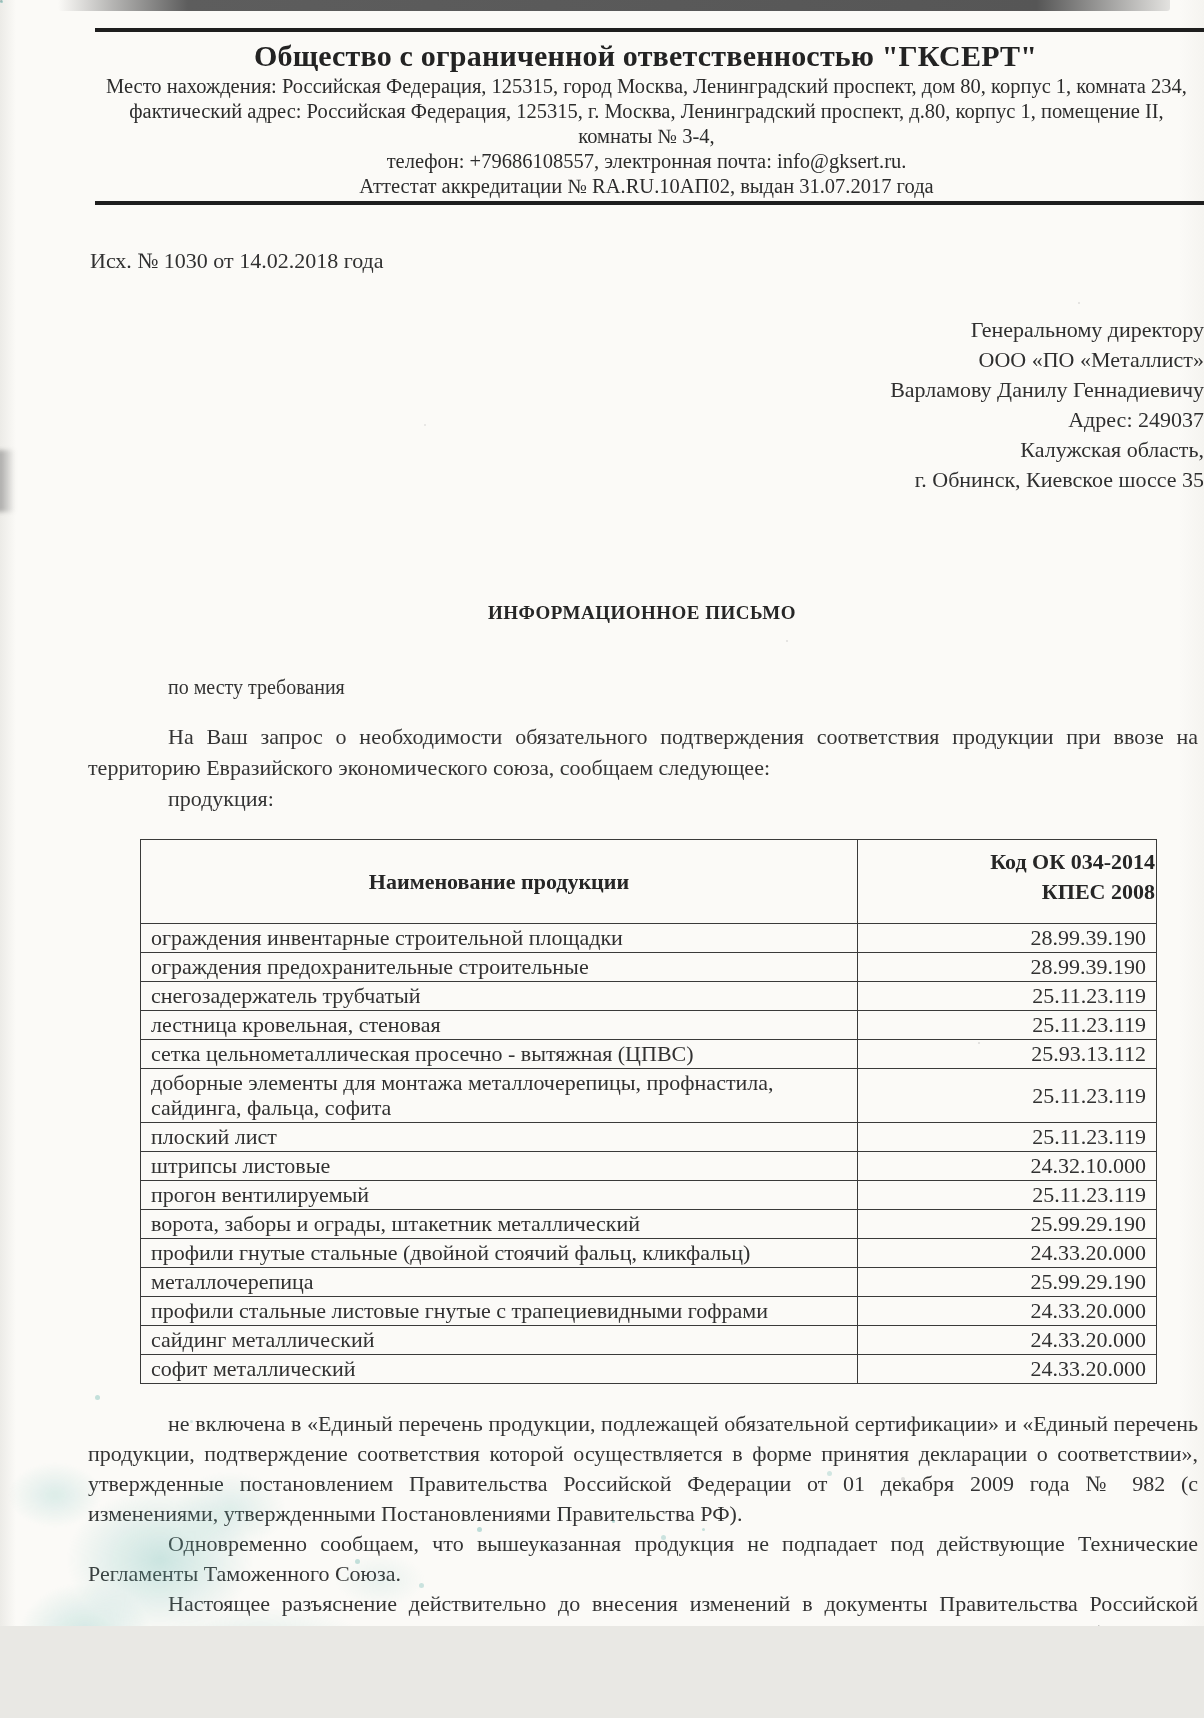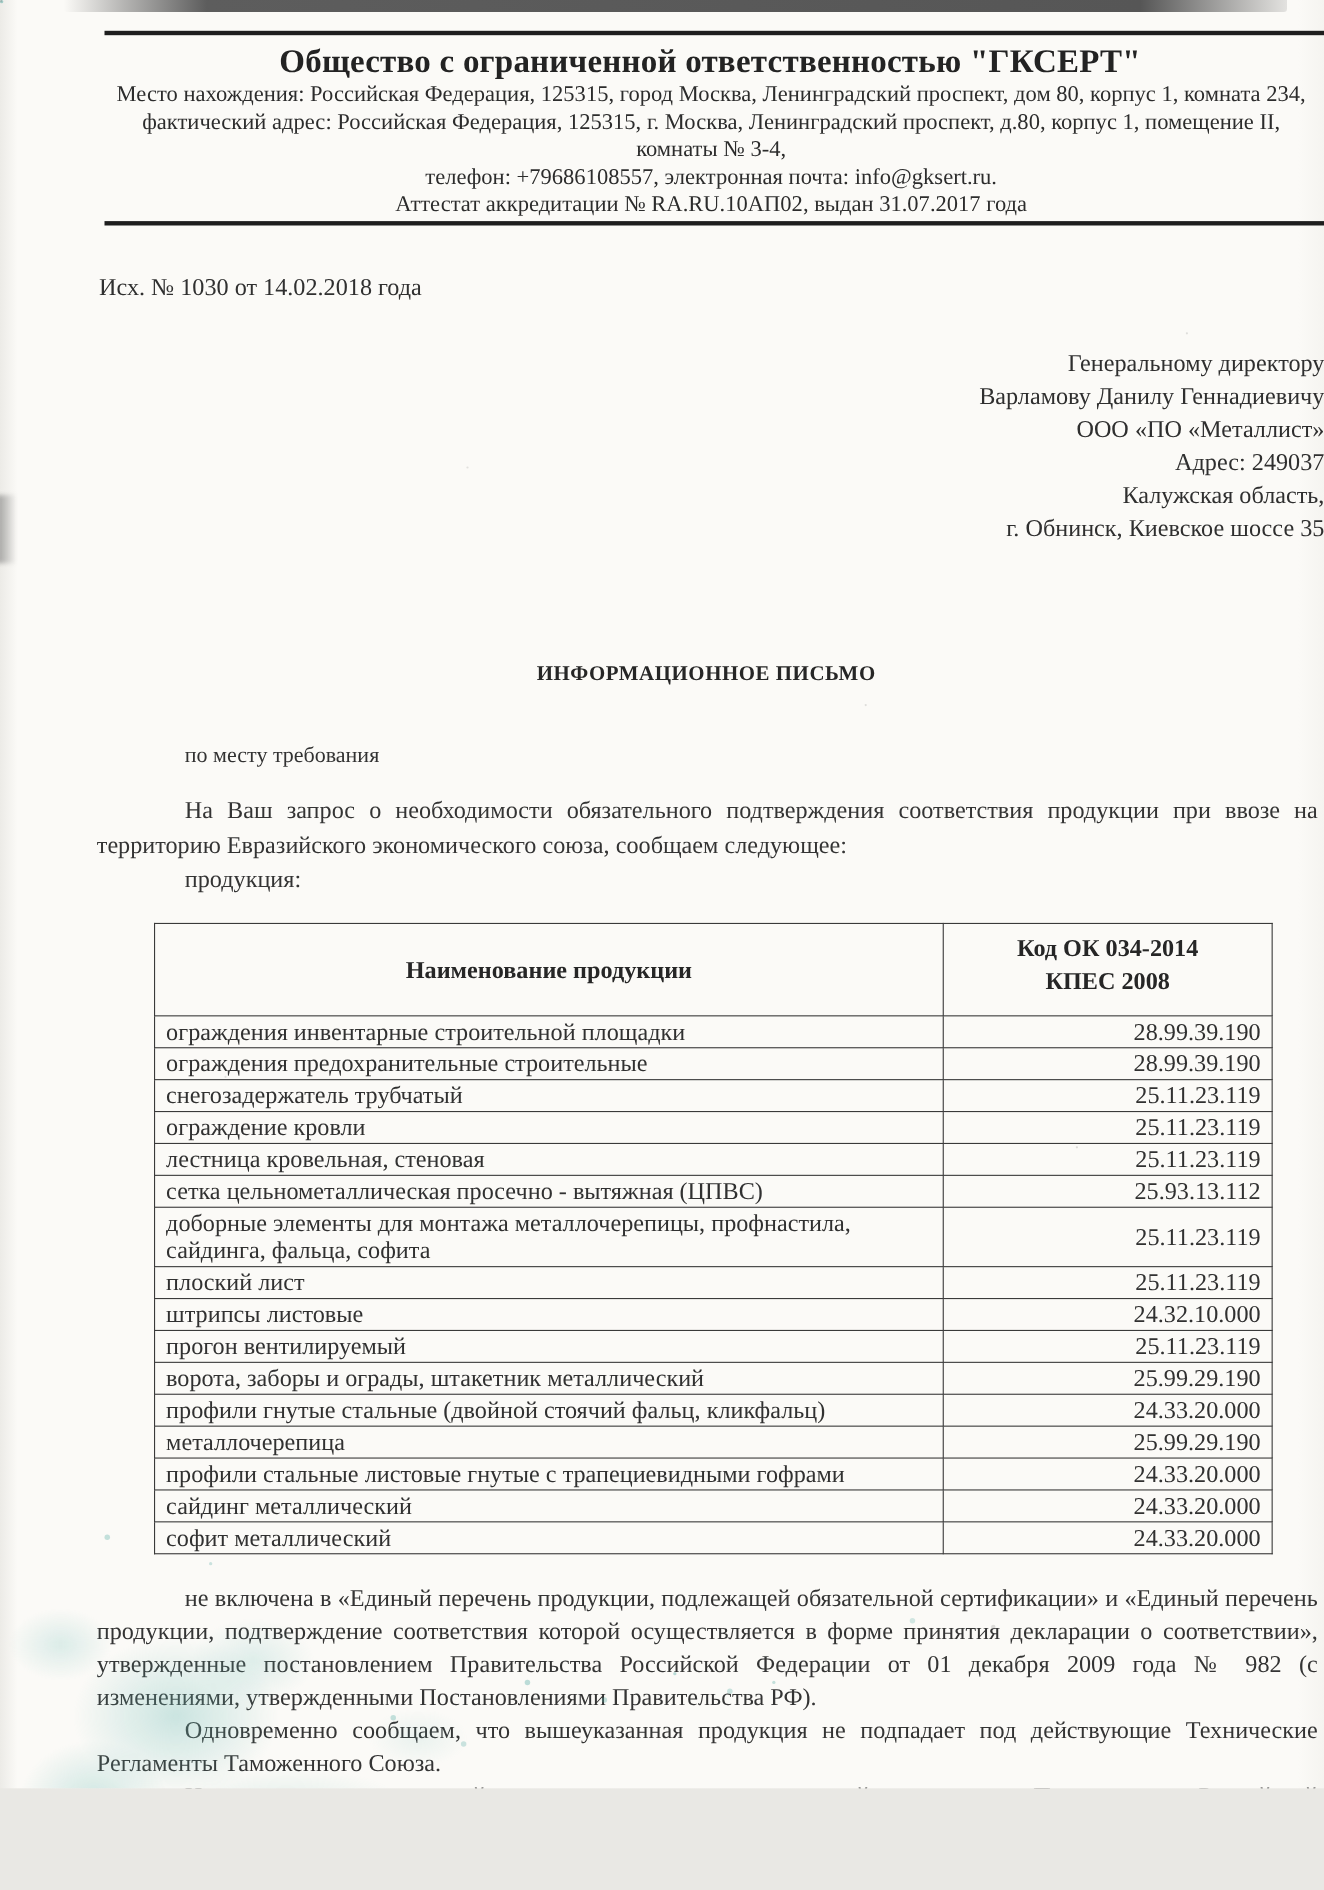--- a/index.html
+++ b/index.html
@@ -147,21 +147,21 @@
     font-weight: normal;
   }
   .product-table th { height: 75px; vertical-align: middle; }
   .product-table .col-name { width: 717px; }
   .product-table .col-code { width: 299px; }
   th.head-name {
     text-align: center;
     font-size: 22px; font-weight: bold; color: #262626;
   }
   th.head-code {
-    text-align: center; vertical-align: top; padding-top: 7px;
+    text-align: right; vertical-align: top; padding-top: 7px;
     font-size: 22px; line-height: 30px; font-weight: bold; color: #262626;
   }
   .product-table td {
     font-size: 22px; line-height: 25px;
     padding: 1px 10px 2px 10px;
     color: #313131;
   }
   .product-table td.cell-code { text-align: right; }
 
   
@@ -188,22 +188,22 @@
     <div>комнаты № 3-4,</div>
     <div>телефон: +79686108557, электронная почта: info@gksert.ru.</div>
     <div>Аттестат аккредитации № RA.RU.10АП02, выдан 31.07.2017 года</div>
   </div>
   <div class="rule rule-bottom"></div>
 
   <div class="ref-line">Исх. № 1030 от 14.02.2018 года</div>
 
   <div class="recipient">
     <div>Генеральному директору</div>
+    <div>ООО «ПО «Металлист»</div>
     <div>Варламову Данилу Геннадиевичу</div>
-    <div>ООО «ПО «Металлист»</div>
     <div>Адрес: 249037</div>
     <div>Калужская область,</div>
     <div>г. Обнинск, Киевское шоссе 35</div>
   </div>
 
   <div class="doc-title">ИНФОРМАЦИОННОЕ ПИСЬМО</div>
   <div class="salutation">по месту требования</div>
   <div class="para para-intro">На Ваш запрос о необходимости обязательного подтверждения соответствия продукции при ввозе на территорию Евразийского экономического союза, сообщаем следующее:</div>
   <div class="product-label">продукция:</div>
 
@@ -228,24 +228,20 @@
         </tr>
         <tr>
           <td class="cell-name">ограждения предохранительные строительные</td>
           <td class="cell-code">28.99.39.190</td>
         </tr>
         <tr>
           <td class="cell-name">снегозадержатель трубчатый</td>
           <td class="cell-code">25.11.23.119</td>
         </tr>
         <tr>
-          <td class="cell-name">ограждение кровли</td>
-          <td class="cell-code">25.11.23.119</td>
-        </tr>
-        <tr>
           <td class="cell-name">лестница кровельная, стеновая</td>
           <td class="cell-code">25.11.23.119</td>
         </tr>
         <tr>
           <td class="cell-name">сетка цельнометаллическая просечно - вытяжная (ЦПВС)</td>
           <td class="cell-code">25.93.13.112</td>
         </tr>
         <tr>
           <td class="cell-name">доборные элементы для монтажа металлочерепицы, профнастила, сайдинга, фальца, софита</td>
           <td class="cell-code">25.11.23.119</td>

